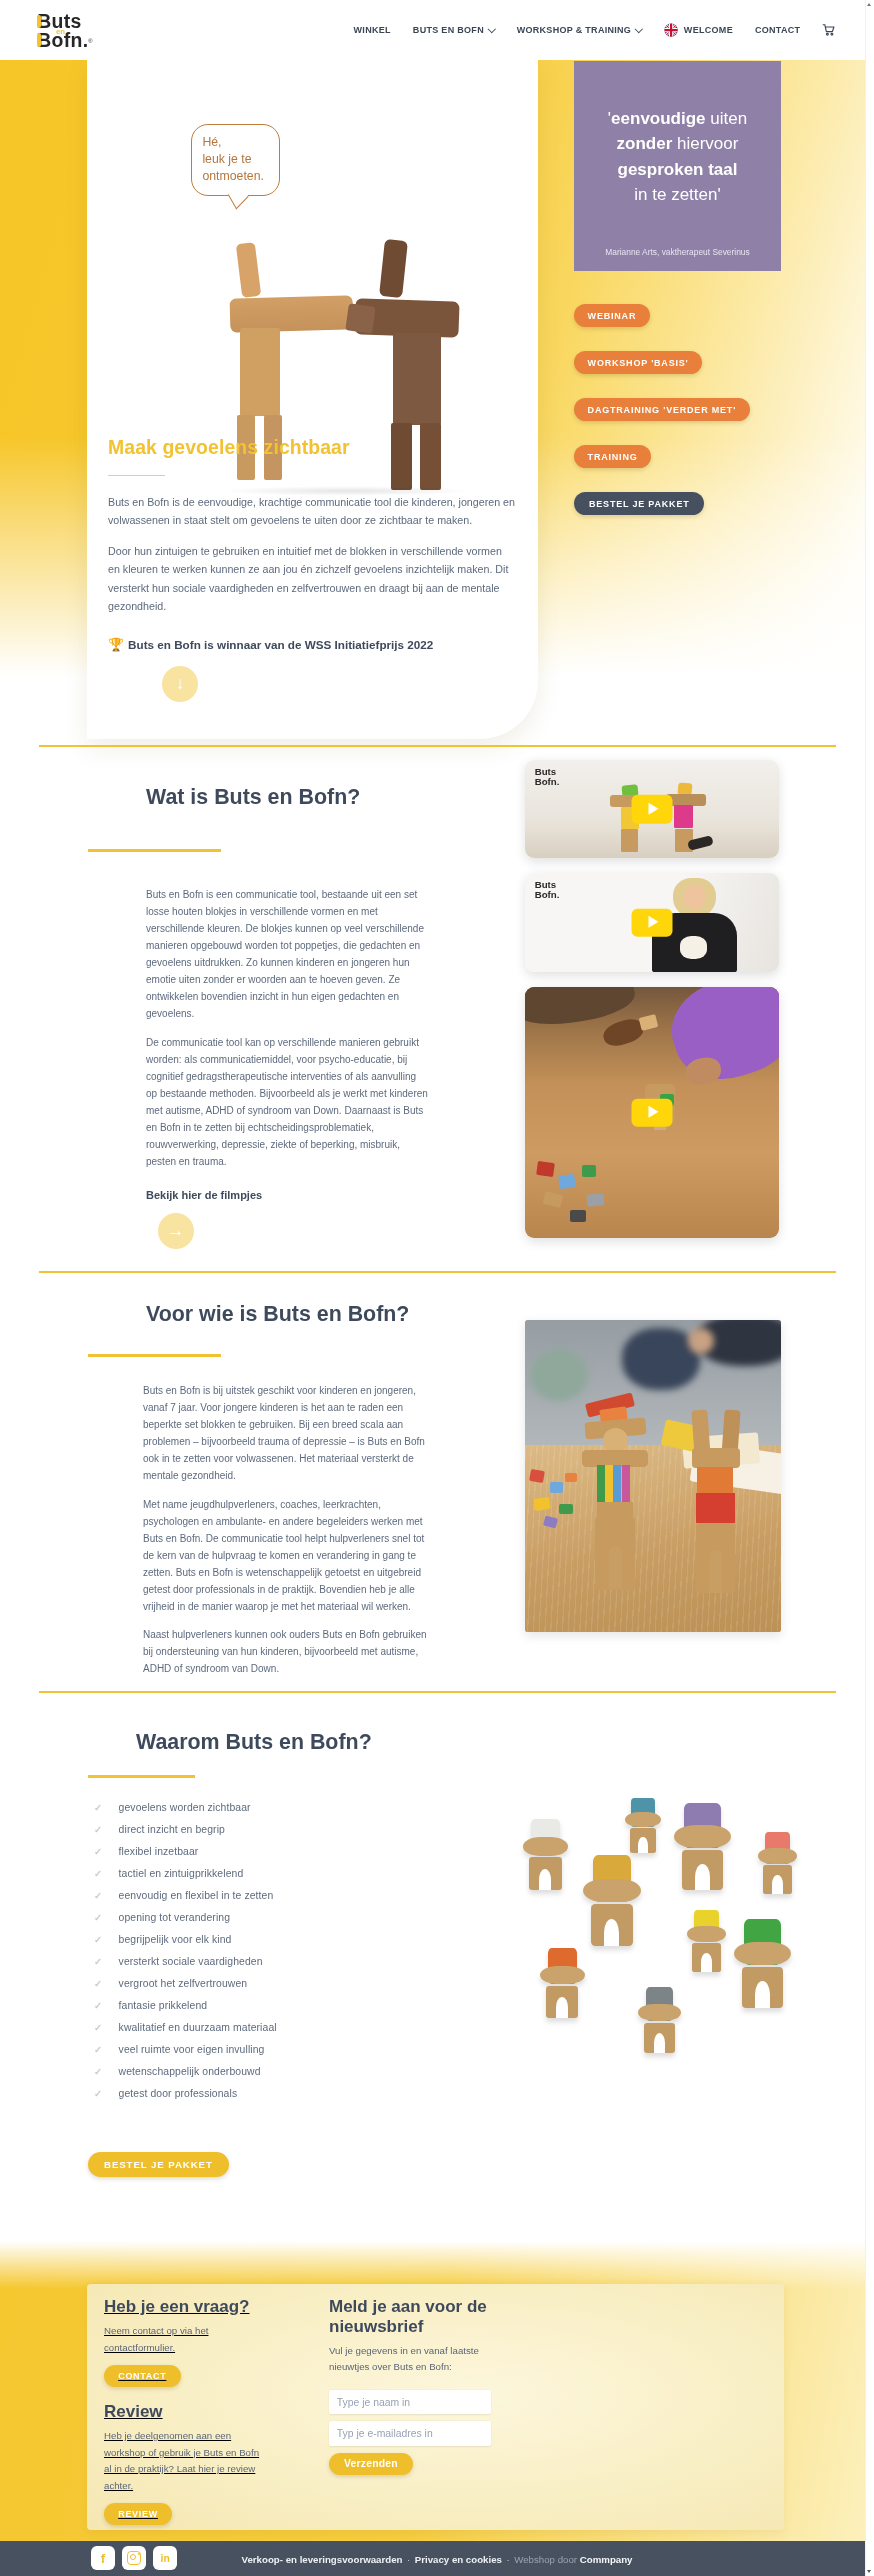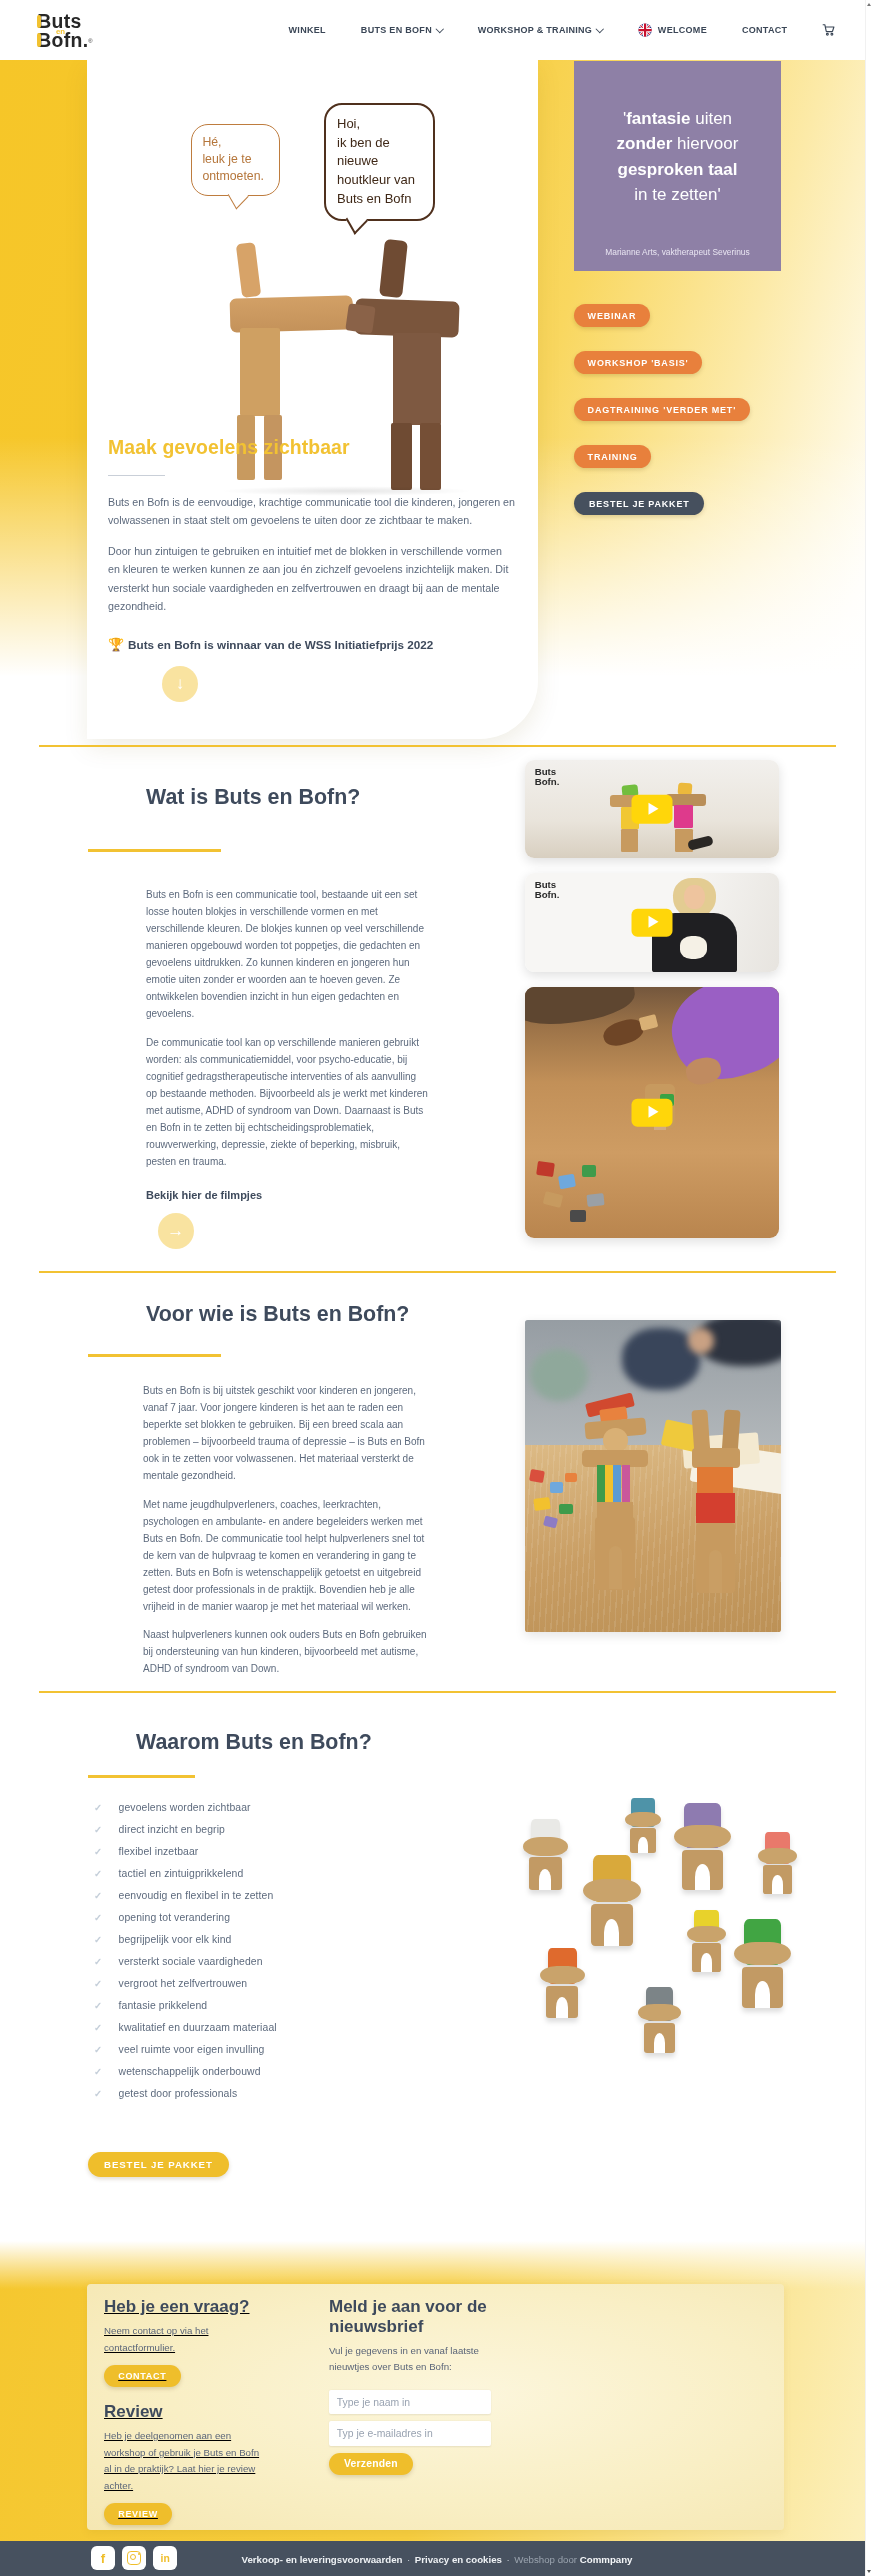--- a/index.html
+++ b/index.html
@@ -12,21 +12,21 @@
   .sb-up{position:absolute;top:3.2px;left:1.3px;width:0;height:0;border-left:2.6px solid transparent;border-right:2.6px solid transparent;border-bottom:3.9px solid #777;}
   .sb-down{position:absolute;bottom:3.2px;left:1.3px;width:0;height:0;border-left:2.6px solid transparent;border-right:2.6px solid transparent;border-top:3.9px solid #555;}
 
   
   .header{position:absolute;top:0;left:0;width:866px;height:60px;background:#fff;z-index:50;}
   .logo{position:absolute;left:36px;top:11.7px;width:71px;height:40px;}
   .logo .l1,.logo .l3{position:relative;display:block;font-size:19.4px;font-weight:800;color:#272727;letter-spacing:0.3px;line-height:19px;padding-left:1.3px;}
   .logo .bbar{position:absolute;left:0.6px;top:3.2px;width:4.5px;height:13.6px;background:#F2C230;border-radius:1.9px;}
   .logo .l2{position:absolute;left:20px;top:15.5px;font-size:7.8px;font-weight:700;color:#F2C230;z-index:2;}
   .logo .reg{font-size:5.8px;font-weight:400;vertical-align:3.9px;letter-spacing:0;}
-  .nav{position:absolute;right:30px;top:0;height:60px;display:flex;align-items:center;gap:35px;}
+  .nav{position:absolute;right:30px;top:0;height:60px;display:flex;align-items:center;gap:22px;}
   .nav-item{display:flex;align-items:center;font-size:9px;font-weight:700;color:#3A4656;letter-spacing:0.3px;white-space:nowrap;}
   .chev{display:inline-block;width:4.5px;height:4.5px;border-right:1.3px solid #3A4656;border-bottom:1.3px solid #3A4656;transform:rotate(45deg);margin-left:5.2px;margin-top:-2.6px;}
   .flagwrap{display:inline-flex;margin-right:5.8px;}
 
   
   .hero{position:absolute;top:60px;left:0;width:866px;height:685px;
     background:linear-gradient(to bottom,rgba(255,255,255,0) 55%,#ffffff 90%),
                linear-gradient(106deg,#F6C628 0%,#F6C82E 38%,#F9D75F 60%,#FCEAA8 78%,#FFFDF4 95%,#fff 100%);}
   .hero-card{position:absolute;left:87px;top:0;width:451px;height:679px;background:#fff;
     border-radius:0 0 58px 0;box-shadow:0 9px 24.6px rgba(110,85,0,.10);}
@@ -209,27 +209,20 @@
   <div class="hero">
 
     <div class="hero-card">
       <div class="scene">
         <div class="bubble bubbleL">
           <span>Hé,</span><br>
           <span>leuk je te</span><br>
           <span>ontmoeten.</span>
           <span class="tail tailL"></span>
         </div>
-        <div class="bubble bubbleR">
-          <span>Hoi,</span><br>
-          <span>ik ben de nieuwe</span><br>
-          <span>houtkleur van</span><br>
-          <span>Buts en Bofn</span>
-          <span class="tail tailR"></span>
-        </div>
         <div class="fg fl-head"></div>
         <div class="fg fl-sh"></div>
         <div class="fg fl-torso"></div>
         <div class="fg fl-leg1"></div>
         <div class="fg fl-leg2"></div>
         <div class="fg fr-head"></div>
         <div class="fg fr-sh"></div>
         <div class="fg joint"></div>
         <div class="fg fr-torso"></div>
         <div class="fg fr-leg1"></div>
@@ -245,21 +238,21 @@
           <span class="tr">🏆</span><span>Buts en Bofn is winnaar van de WSS Initiatiefprijs 2022</span>
         </div>
         <div class="circle-btn circ-hero">
           <span>↓</span>
         </div>
       </div>
     </div>
 
     <div class="hero-right">
       <div class="quote-box">
-        <div><span>'</span><b>fantasie</b><span> uiten</span></div>
+        <div><span>'</span><b>eenvoudige</b><span> uiten</span></div>
         <div><b>zonder</b><span> hiervoor</span></div>
         <div><b>gesproken taal</b></div>
         <div><span>in te zetten</span><span>'</span></div>
         <div class="q-attr">Marianne Arts, vaktherapeut Severinus</div>
       </div>
       <a class="btn btn-orange first">WEBINAR</a>
       <a class="btn btn-orange">WORKSHOP 'BASIS'</a>
       <a class="btn btn-orange">DAGTRAINING 'VERDER MET'</a>
       <a class="btn btn-orange">TRAINING</a>
       <a class="btn btn-dark">BESTEL JE PAKKET</a>

